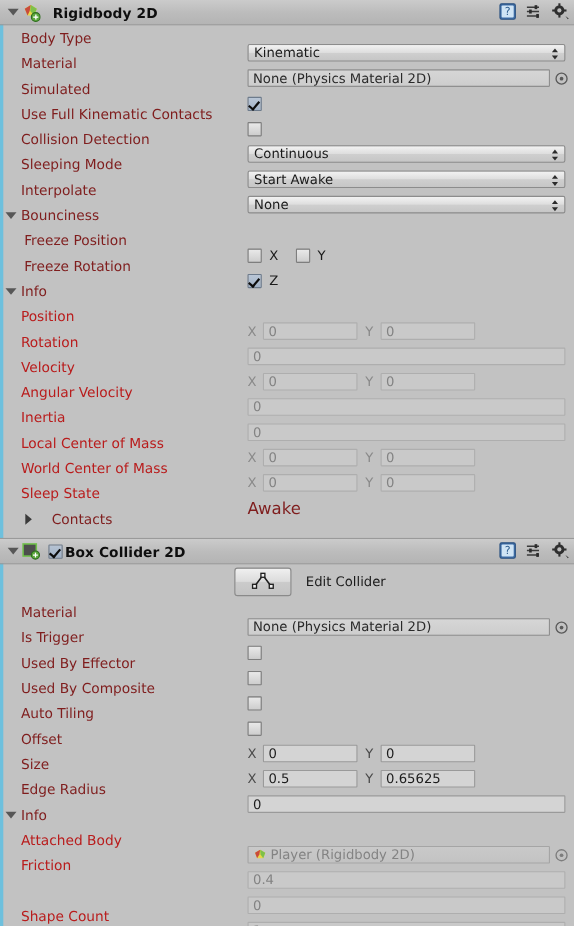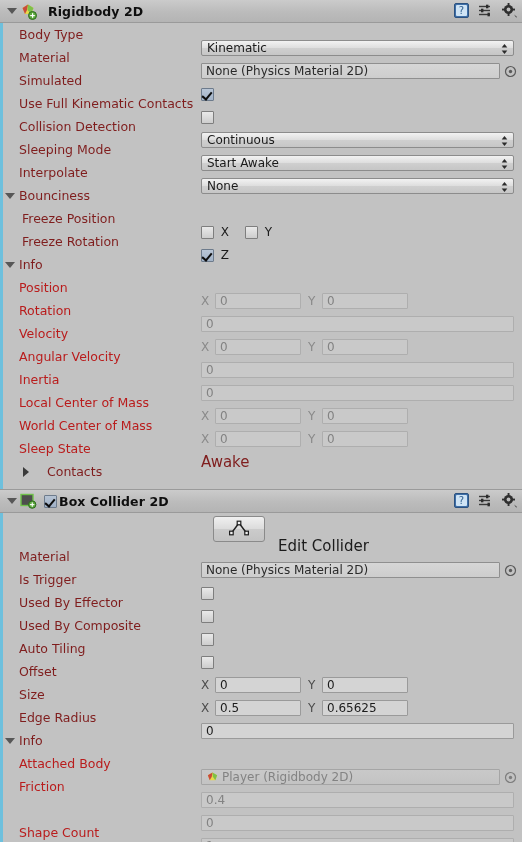--- a/index.html
+++ b/index.html
@@ -45,21 +45,21 @@
   }
 
   
   .row{height:23px;display:flex;align-items:center;position:relative;}
   .lbl{font-size:12.5px;color:#7f1d1d;white-space:nowrap;}
   .lbl.dim{color:#b91c1c;}
   .lbl.pad{padding-left:22px;}
   .lbl-col{width:213px;box-sizing:border-box;padding-left:19px;flex:0 0 auto;}
 
   
-  .ctl{position:absolute;left:201px;right:8px;margin-top:27px;}
+  .ctl{position:absolute;left:225px;right:8px;margin-top:27px;}
   .dropdown{
     height:16px;box-sizing:border-box;
     background:linear-gradient(to bottom,#f2f2f2 0%,#dedede 48%,#cfcfcf 52%,#c6c6c6 100%);
     border:1px solid #8c8c8c;border-radius:2px;
     display:flex;align-items:center;padding-left:5px;font-size:12px;color:#1a1a1a;position:relative;
   }
   .dd-arrows{position:absolute;right:4px;top:1px;width:9px;height:14px;}
   .objfield{
     height:16px;box-sizing:border-box;
     background:linear-gradient(to bottom,#d6d6d6,#cdcdcd);
@@ -94,21 +94,21 @@
   .xyfield{width:86px;flex:0 0 auto;}
   .gapxy{width:7px;flex:0 0 auto;}
 
   .plainval{font-size:15px;color:#7f1d1d;}
 
   .editbtn{
     position:absolute;left:213px;top:3px;width:52px;height:26px;box-sizing:border-box;
     background:linear-gradient(to bottom,#f0f0f0 0%,#dcdcdc 48%,#cbcbcb 52%,#c3c3c3 100%);
     border:1px solid #8a8a8a;border-radius:3px;display:flex;align-items:center;justify-content:center;
   }
-  .editlabel{position:absolute;left:278px;top:24px;font-size:15px;color:#1b1b1b;}
+  .editlabel{position:absolute;left:278px;top:9px;font-size:12px;color:#1b1b1b;}
   .spacer{height:6px;}
 </style>
 </head>
 <body>
 
 <div class="insp">
   <div class="leftrail"></div>
 
   <div class="comp-header first">
     <span class="foldout">

